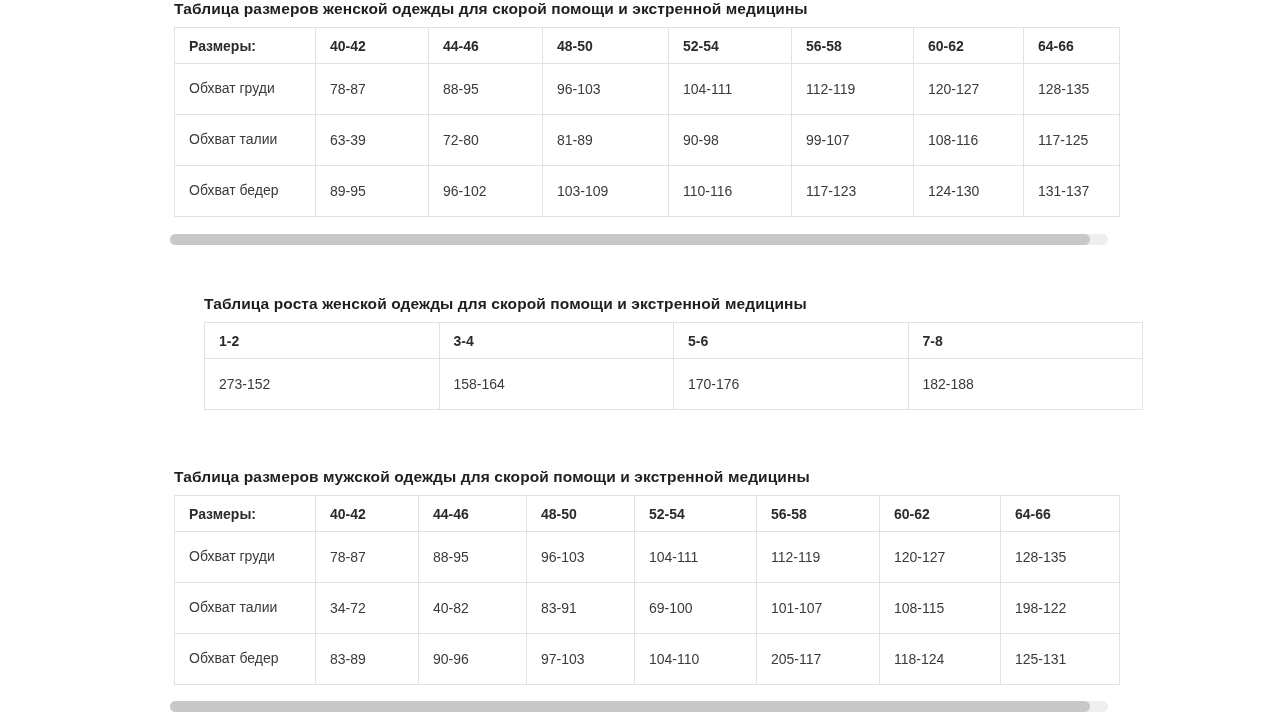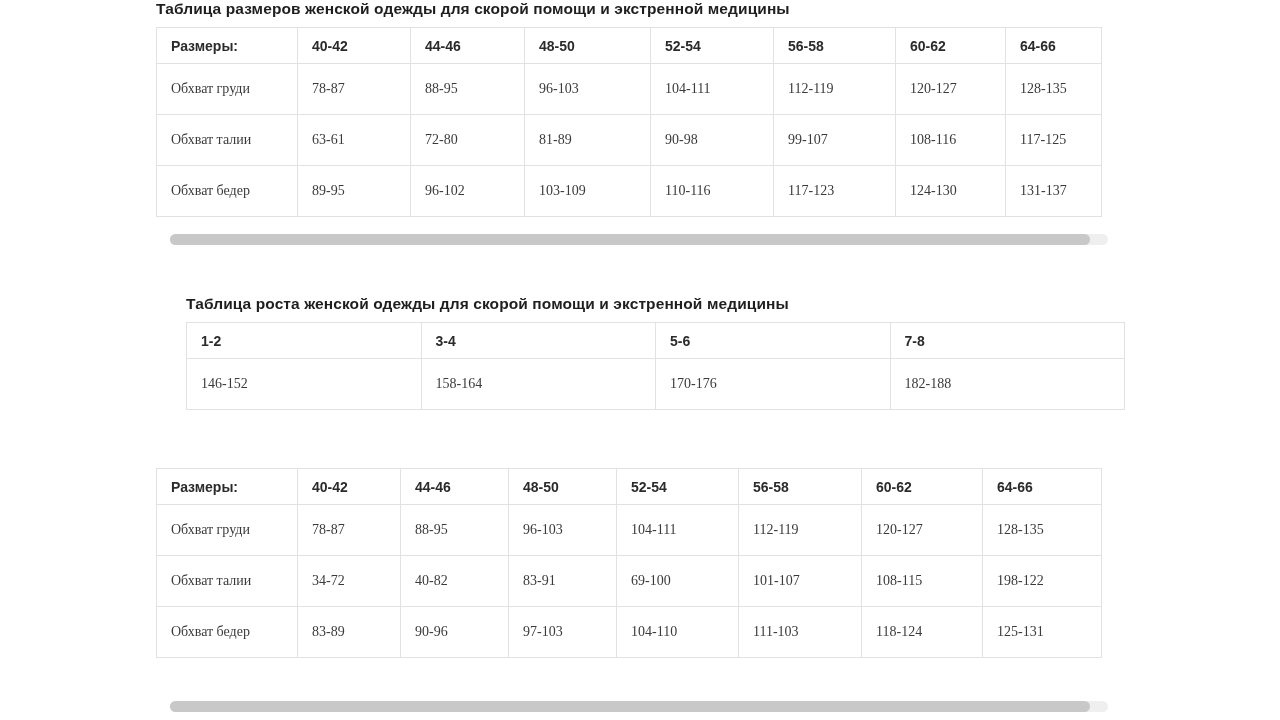--- a/index.html
+++ b/index.html
@@ -16,21 +16,21 @@
     -webkit-font-smoothing: antialiased;
   }
   .page {
     position: relative;
     width: 1280px;
     height: 720px;
     box-sizing: border-box;
   }
   .block {
     position: absolute;
-    left: 156px;
+    left: 174px;
     border-radius: 8px;
   }
   .section-title {
     font-size: 15.5px;
     font-weight: bold;
     color: #1f1f1f;
     margin: 0 0 9px 0;
     letter-spacing: 0.1px;
     white-space: nowrap;
   }
@@ -51,21 +51,20 @@
     background: #ffffff;
   }
   table.size-table thead th {
     font-weight: bold;
     color: #2b2b2b;
     height: 35px;
     font-size: 14px;
   }
   table.size-table tbody td {
     height: 50px;
-    font-family: Liberation Serif, serif;
   }
   table.size-table tbody td.label-cell {
     line-height: 1.25;
     color: #3a3a3a;
   }
   
   .tbl-women { width: 945px; }
   .tbl-women col.c0 { width: 141px; }
   .tbl-women col.c1 { width: 113px; }
   .tbl-women col.c2 { width: 114px; }
@@ -144,21 +143,21 @@
           <td>78-87</td>
           <td>88-95</td>
           <td>96-103</td>
           <td>104-111</td>
           <td>112-119</td>
           <td>120-127</td>
           <td>128-135</td>
         </tr>
         <tr>
           <td class="label-cell">Обхват талии</td>
-          <td>63-61</td>
+          <td>63-39</td>
           <td>72-80</td>
           <td>81-89</td>
           <td>90-98</td>
           <td>99-107</td>
           <td>108-116</td>
           <td>117-125</td>
         </tr>
         <tr>
           <td class="label-cell">Обхват бедер</td>
           <td>89-95</td>
@@ -190,30 +189,31 @@
       <thead>
         <tr>
           <th>1-2</th>
           <th>3-4</th>
           <th>5-6</th>
           <th>7-8</th>
         </tr>
       </thead>
       <tbody>
         <tr>
-          <td>146-152</td>
+          <td>273-152</td>
           <td>158-164</td>
           <td>170-176</td>
           <td>182-188</td>
         </tr>
       </tbody>
     </table>
   </div>
 
   <div class="block" style="top: 468px;">
+    <h2 class="section-title">Таблица размеров мужской одежды для скорой помощи и экстренной медицины</h2>
 
     <table class="size-table tbl-men">
       <colgroup>
         <col class="c0">
           <col class="c1">
           <col class="c2">
           <col class="c3">
         <col class="c4">
           <col class="c5">
           <col class="c6">
@@ -251,21 +251,21 @@
           <td>101-107</td>
           <td>108-115</td>
           <td>198-122</td>
         </tr>
         <tr>
           <td class="label-cell">Обхват бедер</td>
           <td>83-89</td>
           <td>90-96</td>
           <td>97-103</td>
           <td>104-110</td>
-          <td>111-103</td>
+          <td>205-117</td>
           <td>118-124</td>
           <td>125-131</td>
         </tr>
       </tbody>
     </table>
   </div>
 
   <div class="hscroll" style="top: 701px; width: 938px;">
     <div class="thumb" style="width: 920px;"></div>
   </div>

